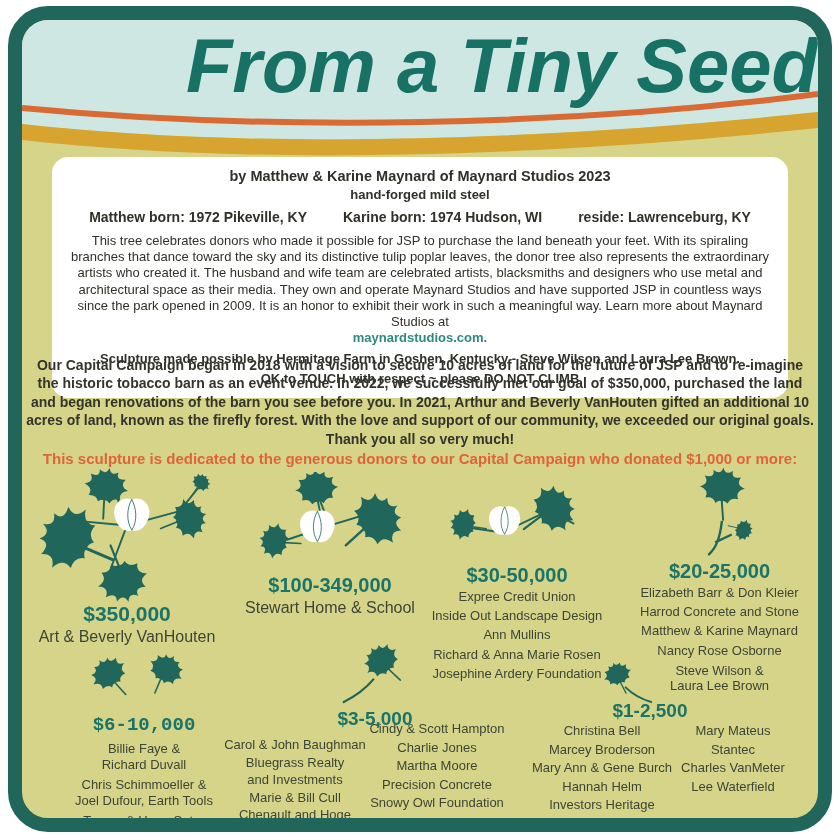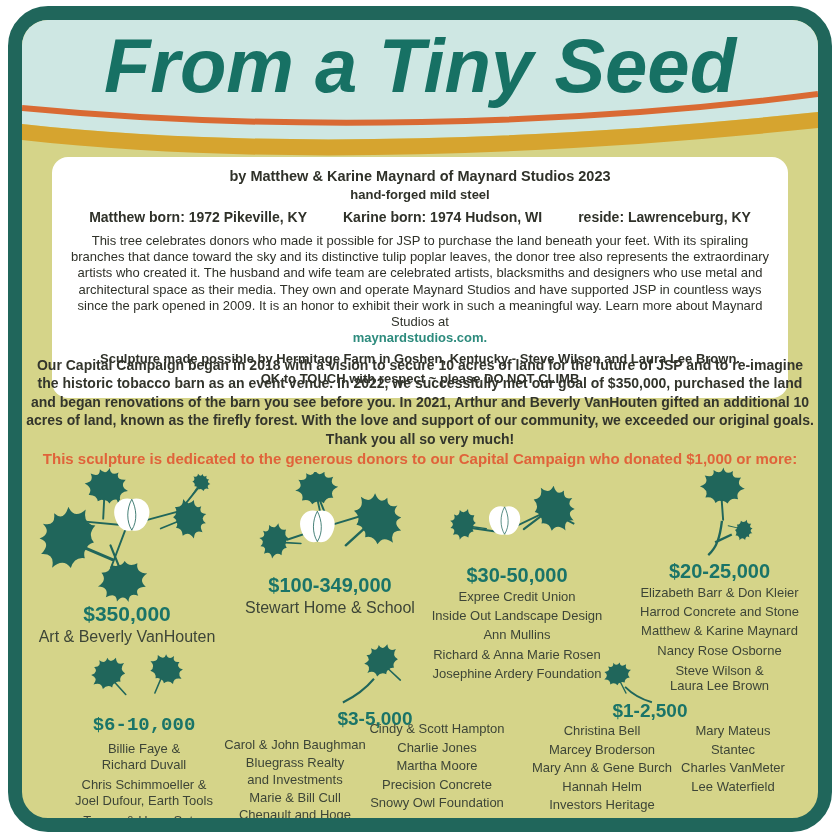--- a/index.html
+++ b/index.html
@@ -1,21 +1,21 @@
 <!DOCTYPE html>
 <html><head>
 <meta charset="utf-8">
 <style>
   html,body{margin:0;padding:0;}
   body{width:840px;height:838px;background:#ffffff;font-family:"Liberation Sans",sans-serif;position:relative;overflow:hidden;}
   .sign{position:absolute;left:8px;top:6px;width:824px;height:826px;box-sizing:border-box;
         border:14px solid #20665b;border-radius:40px;background:#d5d489;overflow:hidden;}
   .inner{position:absolute;left:0;top:0;width:796px;height:798px;}
   .waves{position:absolute;left:0;top:0;}
-  .title{position:absolute;top:2px;left:0;width:100%;text-align:center;
+  .title{position:absolute;top:2px;left:0;width:100%;text-align:right;
          font-size:76px;font-weight:bold;font-style:italic;color:#177164;letter-spacing:0px;}
   .whitebox{position:absolute;left:30px;top:137px;width:736px;box-sizing:border-box;
             background:#ffffff;border-radius:16px;padding:11px 18px 12px;text-align:center;color:#2f3129;}
   .byline{font-size:14.5px;font-weight:bold;margin-bottom:3px;}
   .material{font-size:13px;font-weight:bold;margin-bottom:7px;}
   .facts{display:flex;justify-content:center;gap:36px;font-size:14px;font-weight:bold;margin-bottom:8px;}
   .desc{font-size:13px;line-height:16.2px;color:#2f3129;}
   .link{display:block;font-size:13px;line-height:16px;color:#2d8b7d;font-weight:bold;text-decoration:none;}
   .credit{font-size:13px;font-weight:bold;margin-top:5px;}
   .touch{font-size:13px;font-weight:bold;margin-top:5px;}

